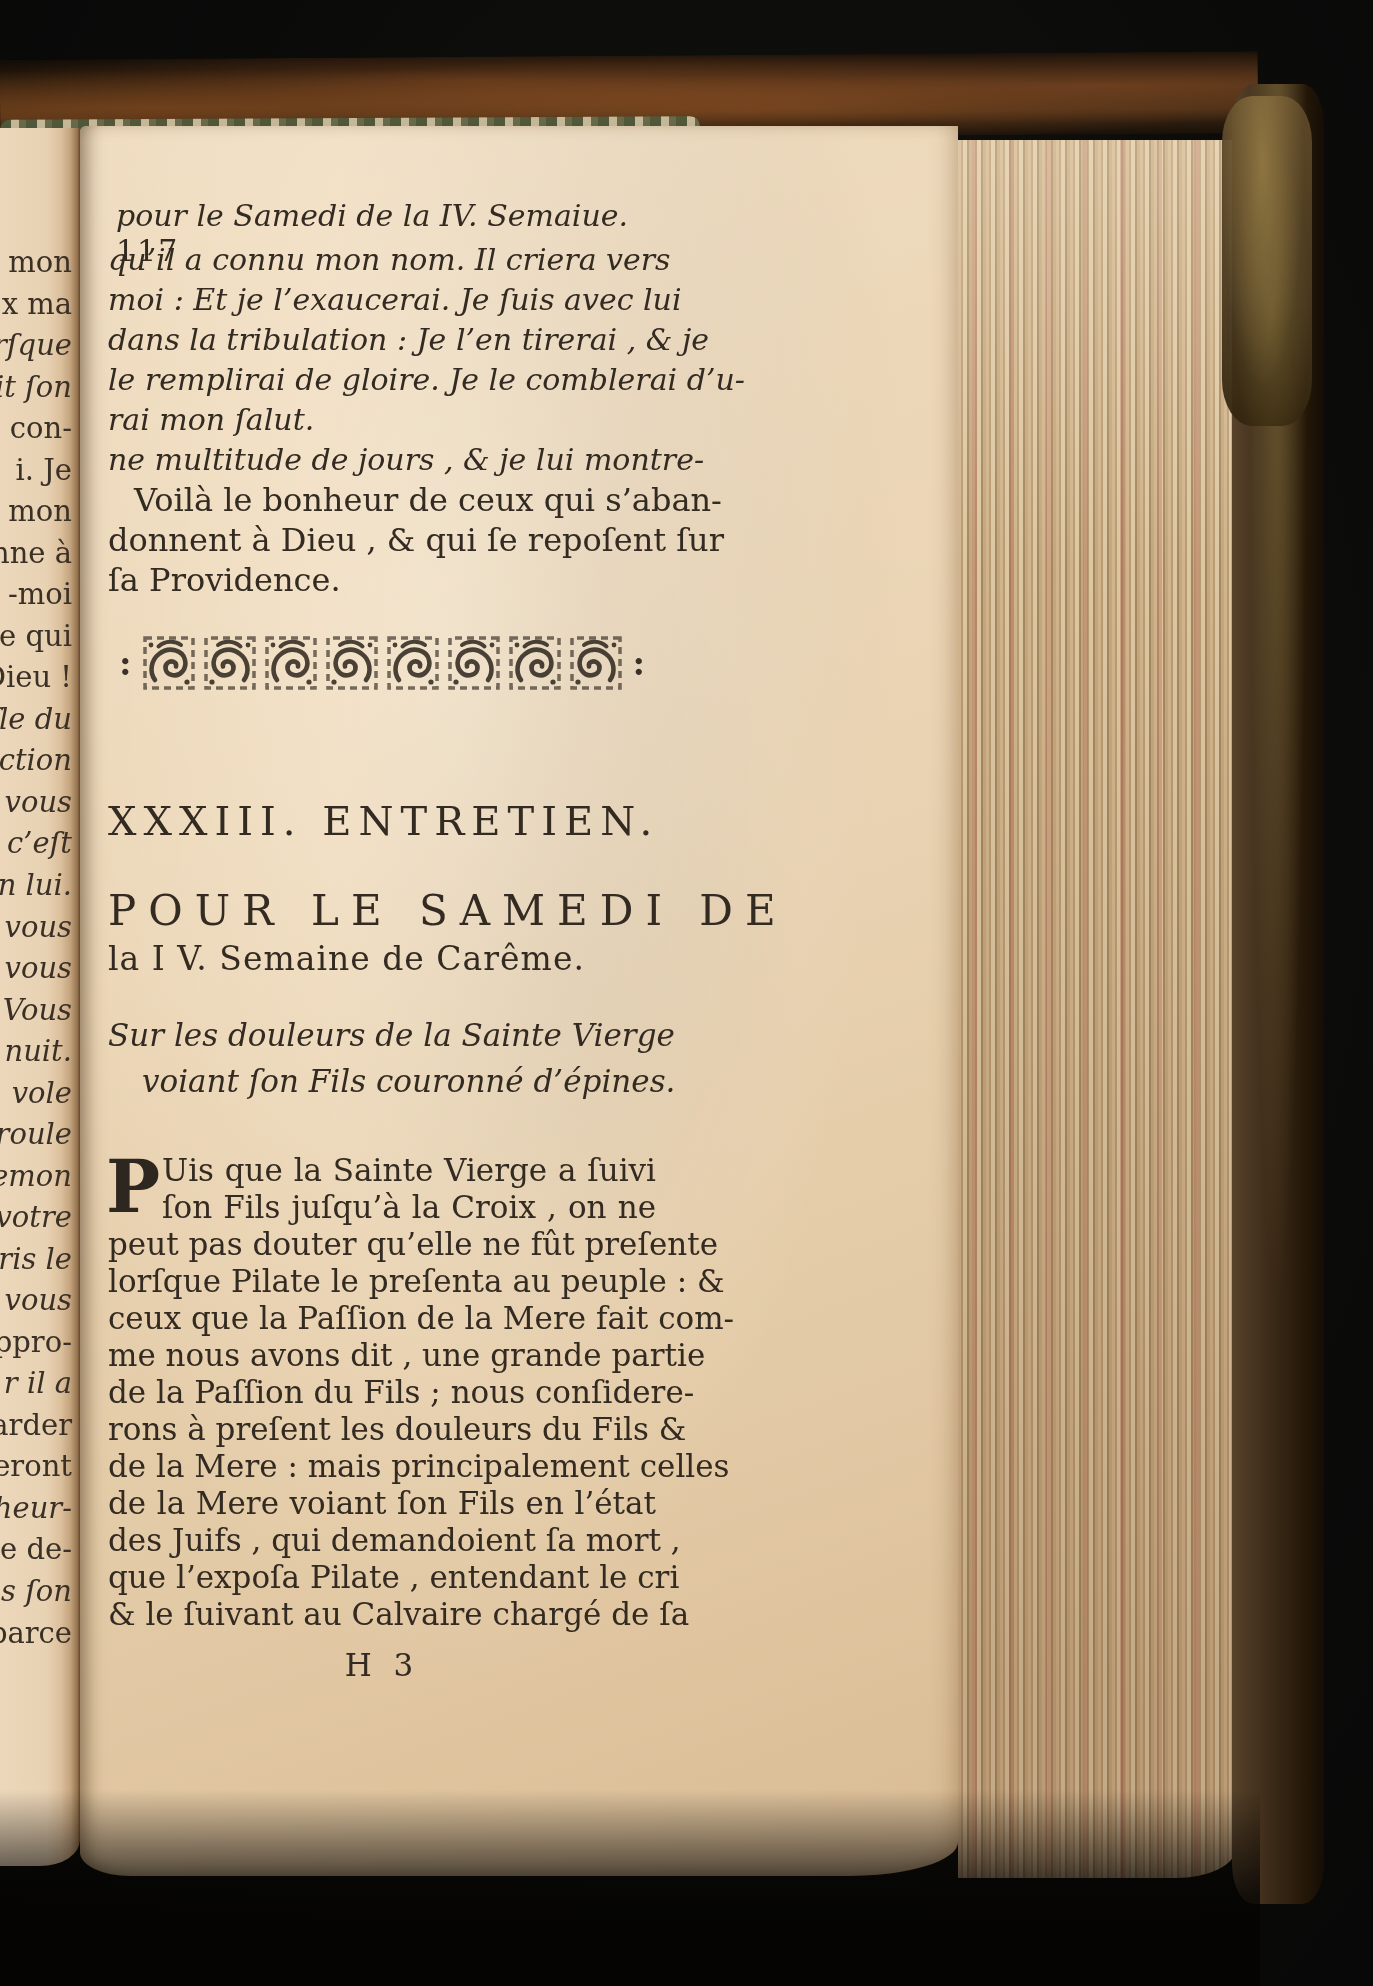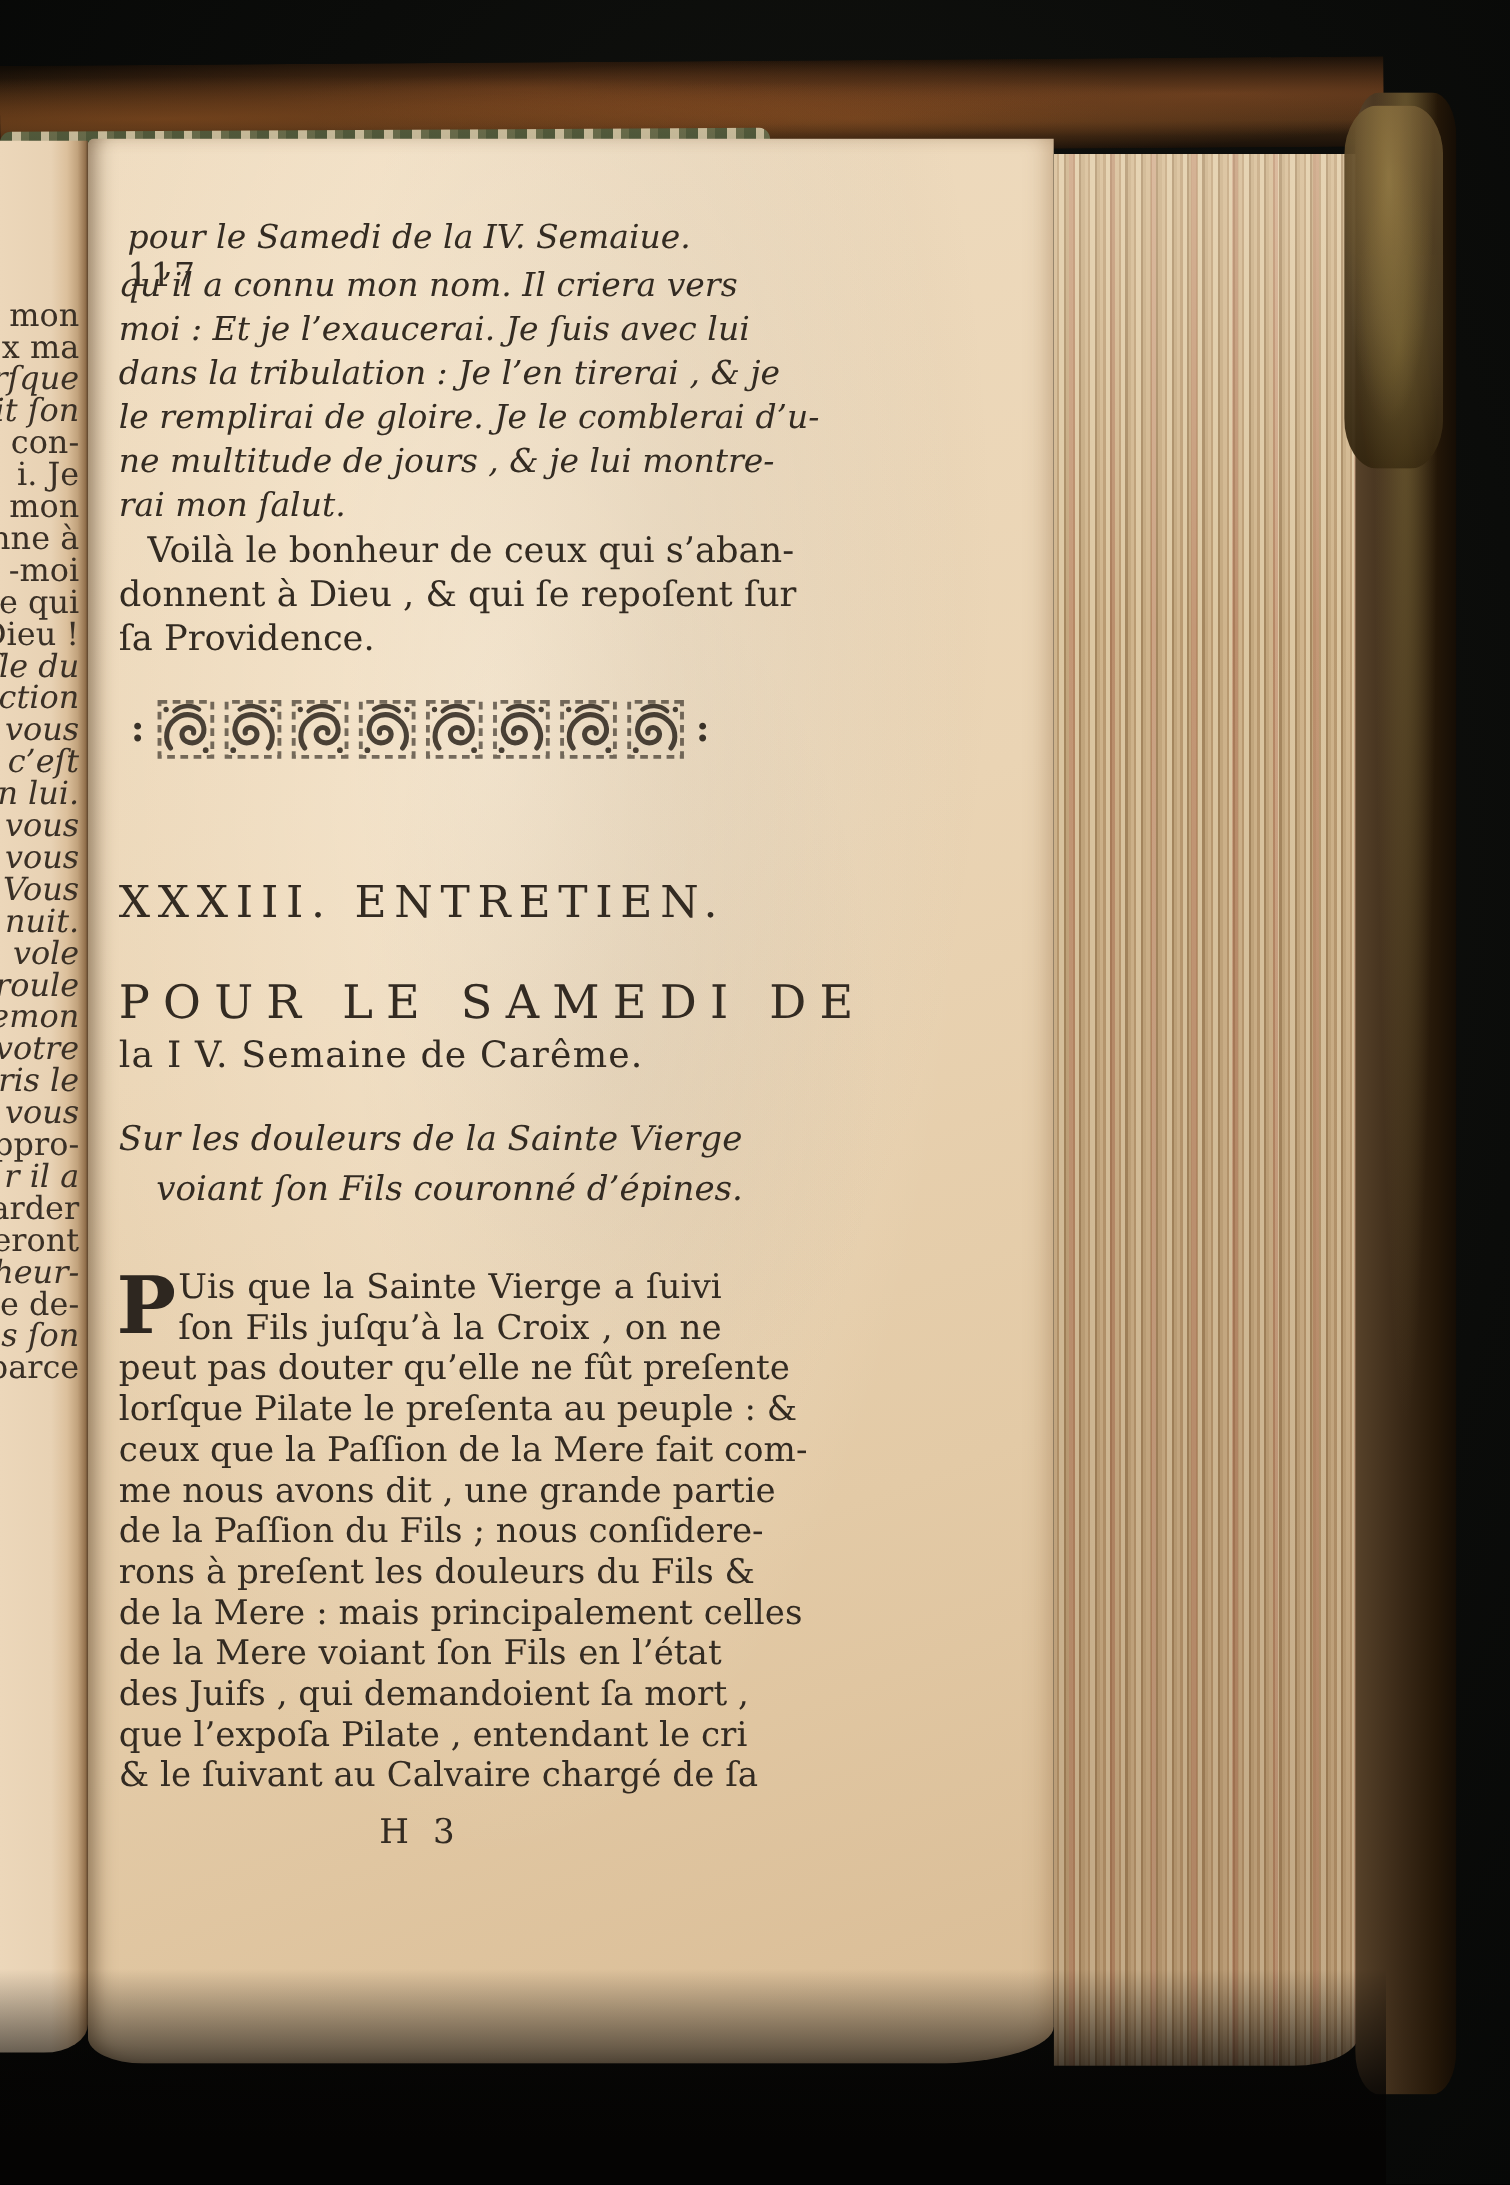--- a/index.html
+++ b/index.html
@@ -25,22 +25,22 @@
     position:absolute;left:0;top:118px;width:700px;height:20px;
     background:repeating-linear-gradient(90deg,#4f5e40 0 11px,#d8cfae 11px 19px,#6a7352 19px 26px);
     border-radius:10px;opacity:.85;transform:rotate(-0.3deg);
   }
   .left-strip{
     position:absolute;left:0;top:128px;width:80px;height:1738px;
     background:linear-gradient(90deg,#ecd7ba 0%,#e8d2b4 58%,#dcc09c 76%,#c2a37d 88%,#93714d 97%,#5e452c 100%);
     border-bottom-right-radius:40px 26px;
   }
   .frags{
-    position:absolute;left:0;top:144px;width:72px;height:1400px;
-    display:flex;flex-direction:column;
+    position:absolute;left:0;top:120px;width:72px;height:1400px;
+    display:flex;flex-direction:column;justify-content:space-between;
     align-items:flex-end;padding-right:6px;
   }
   .frag{font-size:29px;color:#3a3026;white-space:nowrap;line-height:1;}
   .frag.it{font-style:italic;}
   .page{
     position:absolute;left:80px;top:126px;width:878px;height:1750px;
     background:
       radial-gradient(ellipse at 42% 30%, rgba(255,246,230,.5), transparent 60%),
       radial-gradient(ellipse at 60% 22%, rgba(120,110,95,.12), transparent 40%),
       radial-gradient(ellipse at 55% 48%, rgba(120,110,95,.10), transparent 35%),
@@ -168,22 +168,22 @@
       <div class="hdr">
         <span class="hdr-text">pour le Samedi de la IV. Semaiue.</span>
         <span class="hdr-num">117</span>
       </div>
 
       <div class="quote">
         <div class="line jl">qu’il a connu mon nom. Il criera vers</div>
         <div class="line jl">moi : Et je l’exaucerai. Je ſuis avec lui</div>
         <div class="line jl">dans la tribulation : Je l’en tirerai , &amp; je</div>
         <div class="line jl">le remplirai de gloire. Je le comblerai d’u-</div>
+        <div class="line">rai mon ſalut.</div>
         <div class="line jl">ne multitude de jours , &amp; je lui montre-</div>
-        <div class="line">rai mon ſalut.</div>
       </div>
 
       <div class="roman">
         <div class="line jl indent">Voilà le bonheur de ceux qui s’aban-</div>
         <div class="line jl">donnent à Dieu , &amp; qui ſe repoſent ſur</div>
         <div class="line">ſa Providence.</div>
       </div>
 
       <div class="orn">
         <span class="colon">:</span>

